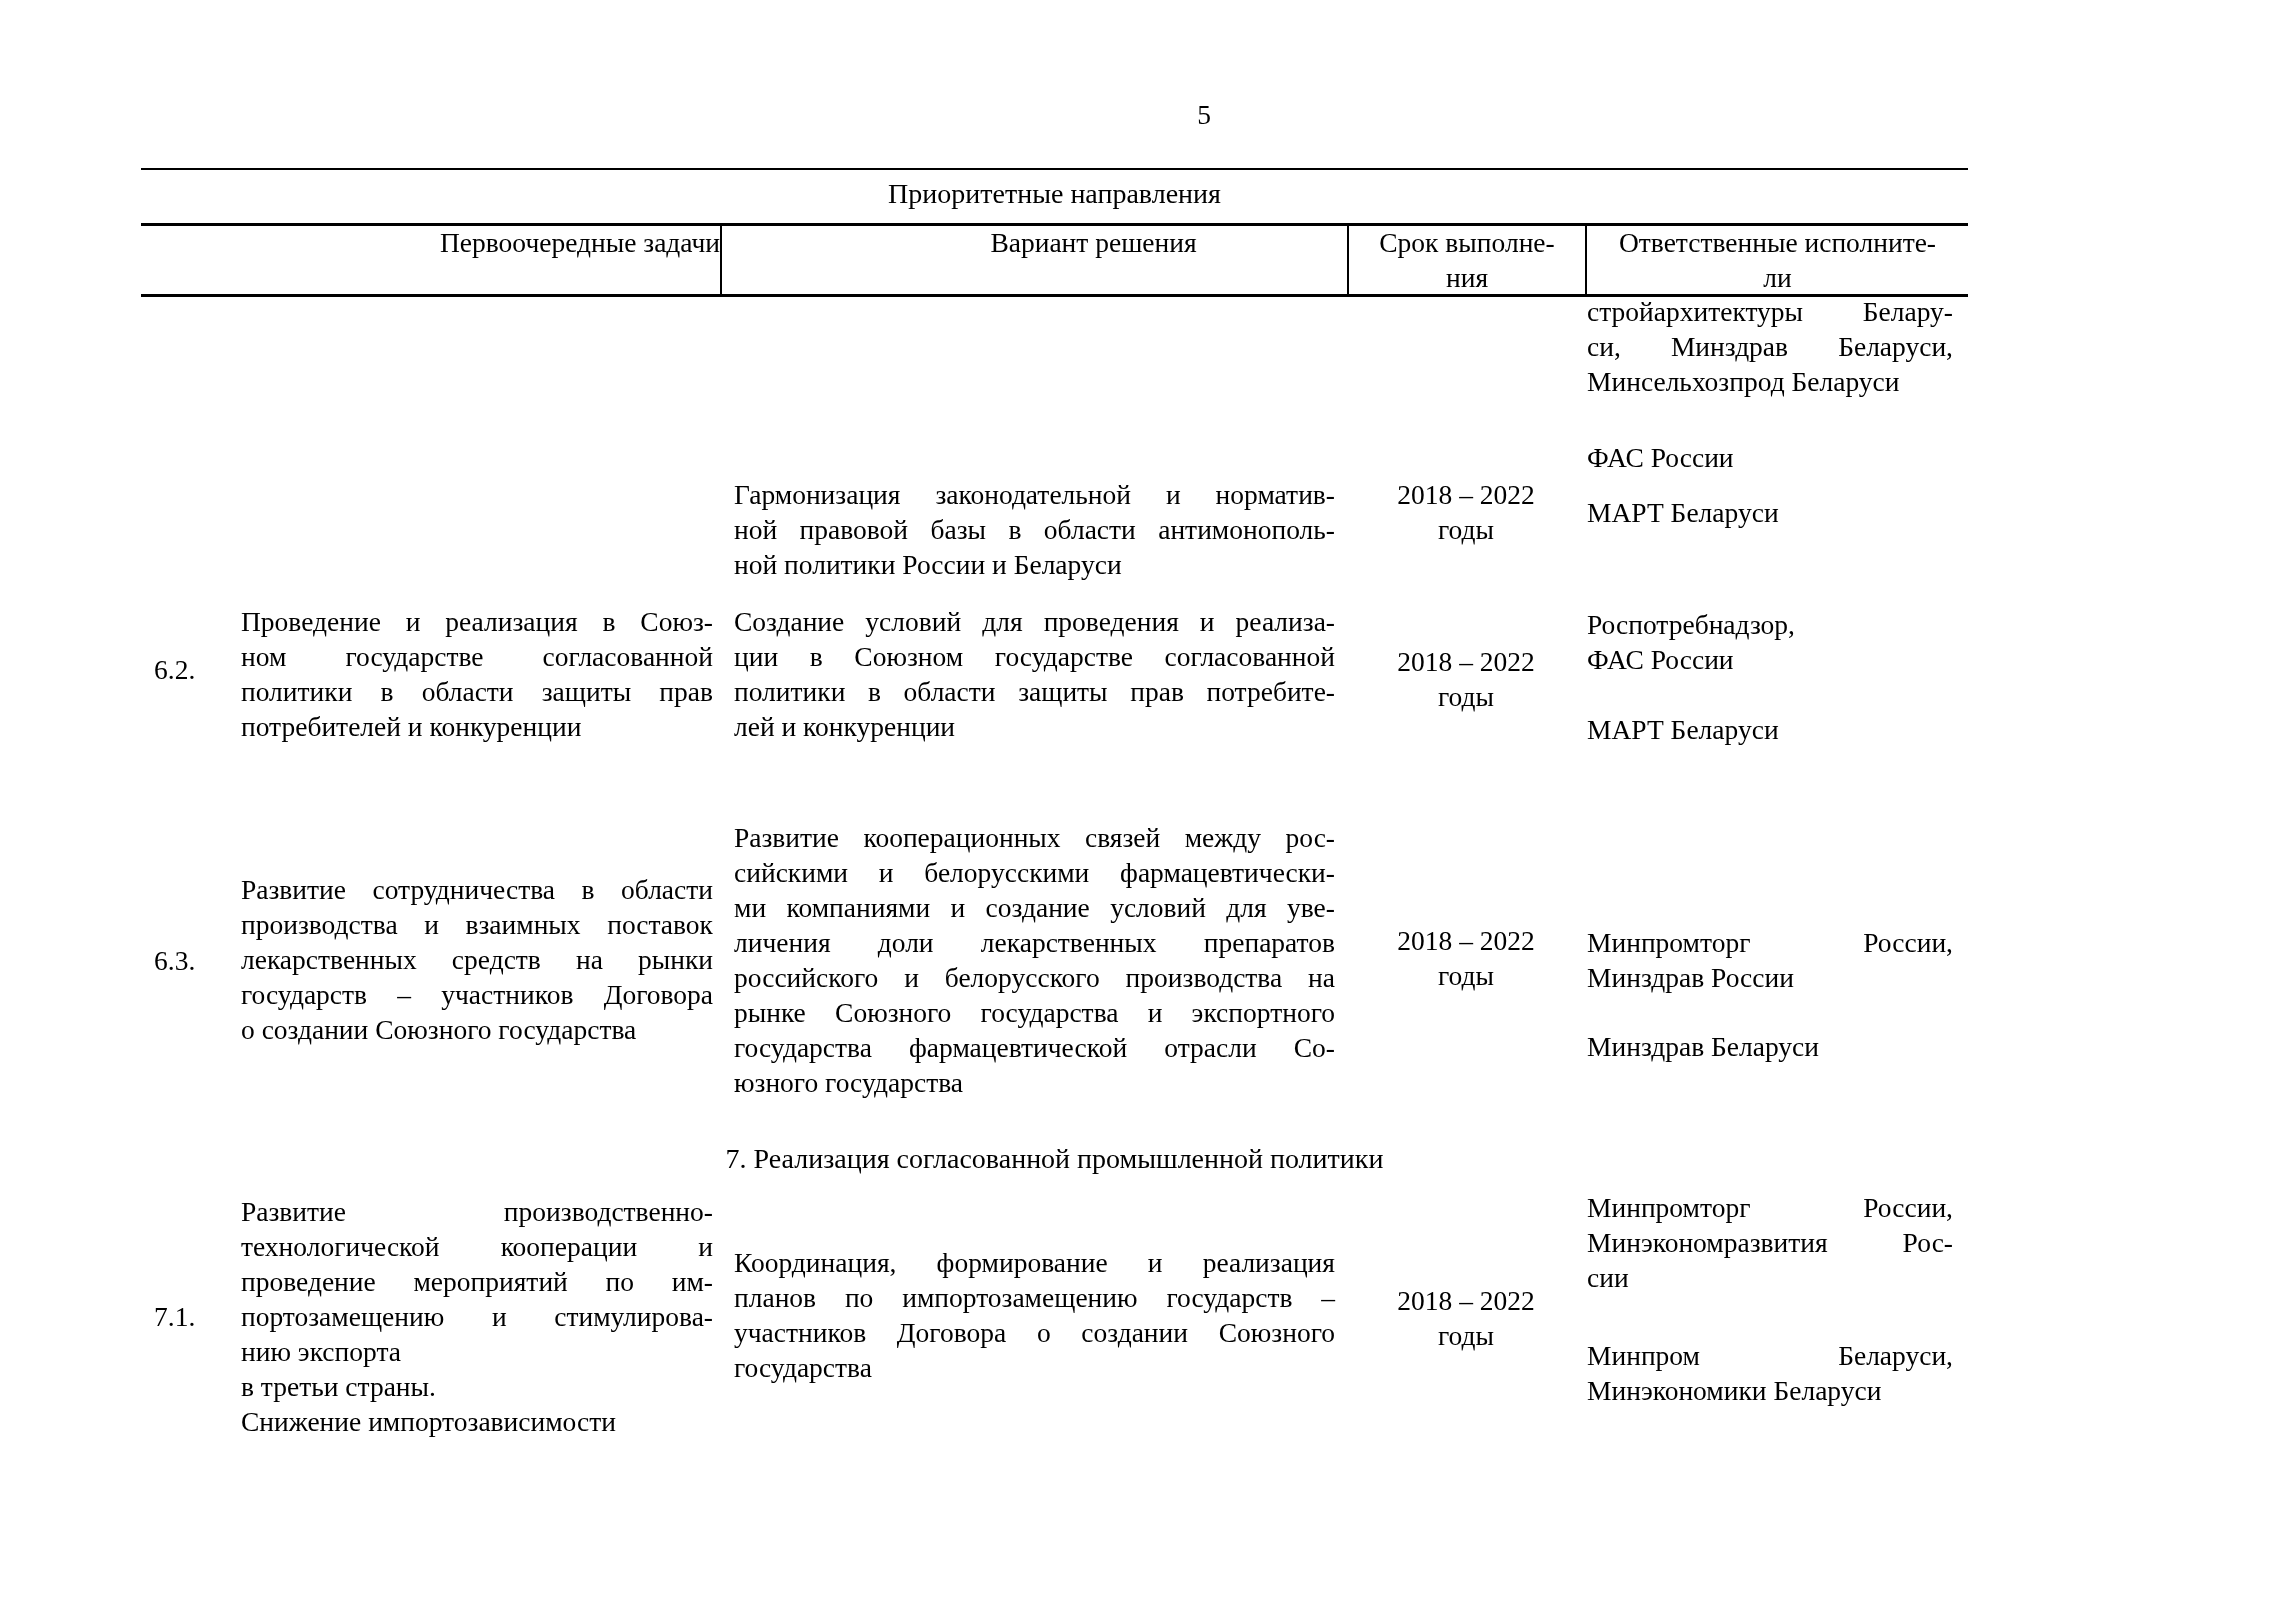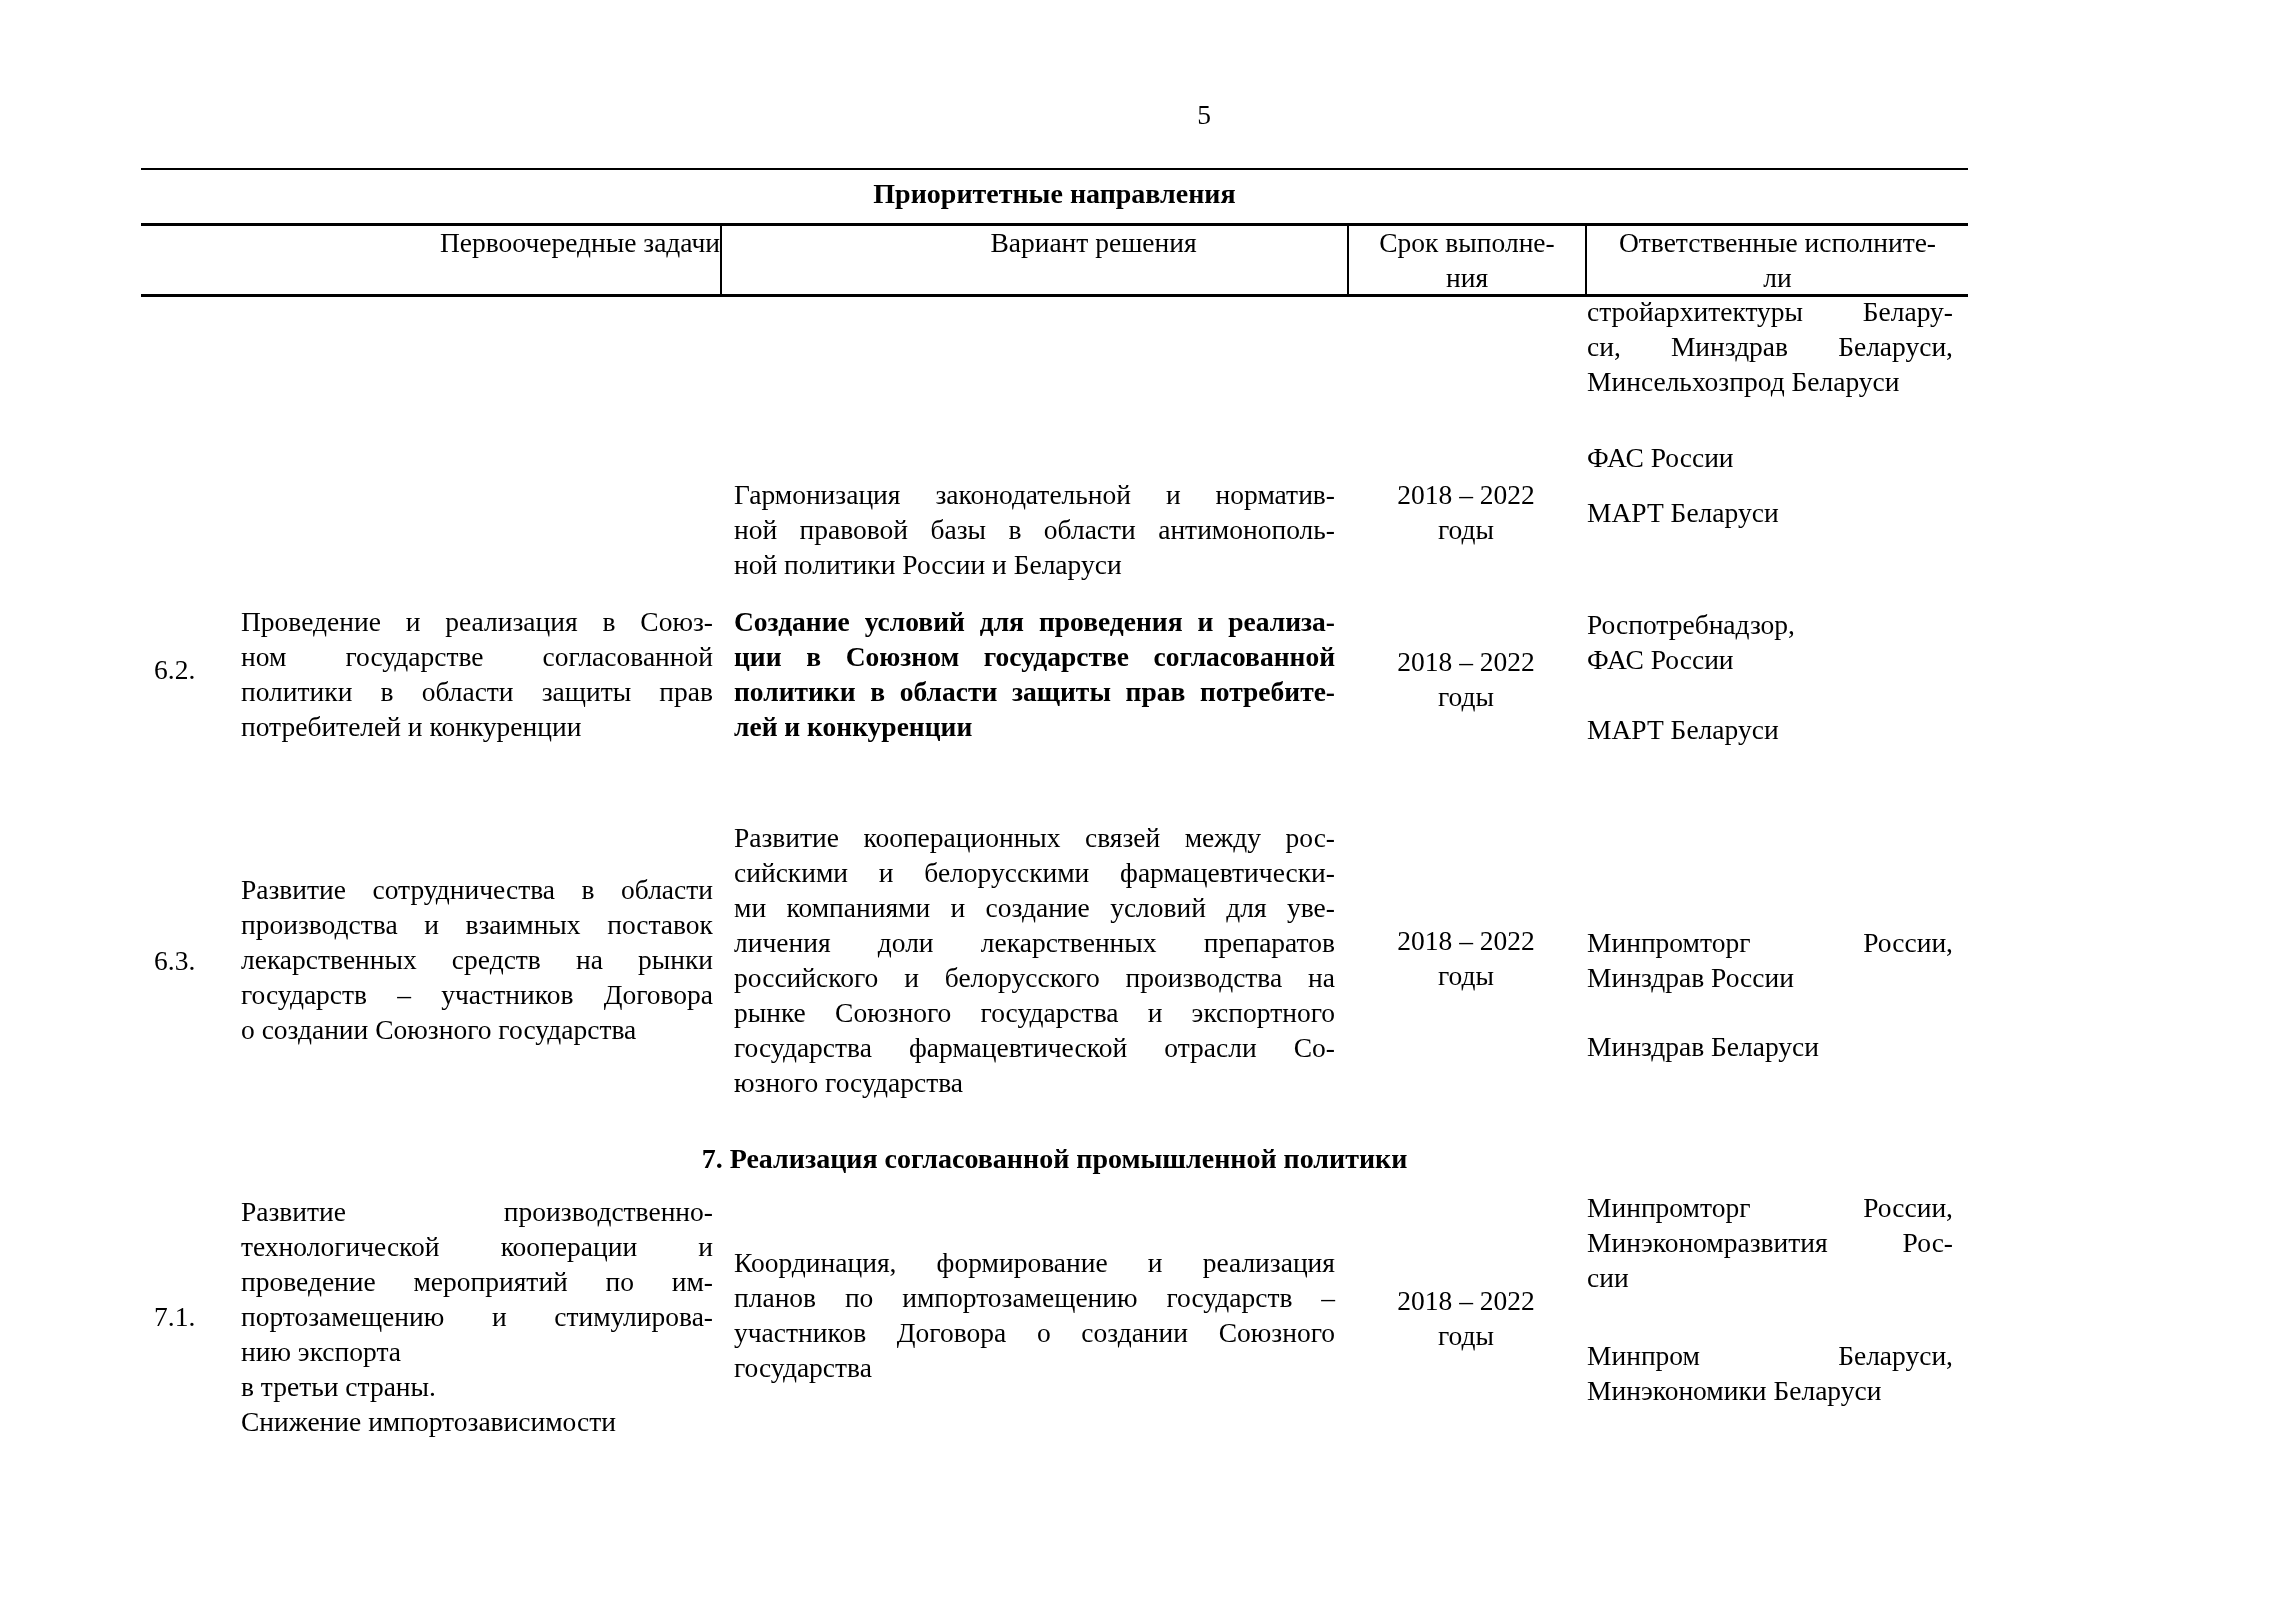--- a/index.html
+++ b/index.html
@@ -9,21 +9,21 @@
     background:#ffffff;
     color:#000000;
     font-family:"Liberation Serif", serif;
     font-size:27.5px;
     line-height:35px;
     overflow:hidden;
   }
   .abs { position:absolute; }
   .rule { position:absolute; background:#000; }
   .center { text-align:center; }
-  .bold { font-weight:bold; }
+  .bold { font-weight:normal; }
   .title-size { font-size:28px; line-height:33px; }
   .hdr { line-height:34px; text-align:center; }
   .ln { min-height:35px; }
   .j { text-align:justify; text-align-last:justify; }
   .term-cell .ln { text-align:center; text-align-last:center; }
 </style>
 </head>
 <body>
 
 <div class="page">
@@ -77,21 +77,21 @@
       <div class="ln">МАРТ Беларуси</div>
     </div>
 
   <div class="abs" style="left:154px; top:652px; width:79px;">6.2.</div>
   <div class="abs" style="left:241px; top:604px; width:472px;">
       <div class="ln j">Проведение и реализация в Союз-</div>
       <div class="ln j">ном государстве согласованной</div>
       <div class="ln j">политики в области защиты прав</div>
       <div class="ln">потребителей и конкуренции</div>
     </div>
-  <div class="abs" style="left:734px; top:604px; width:601px;font-weight:bold;">
+  <div class="abs" style="left:734px; top:604px; width:601px;">
       <div class="ln j">Создание условий для проведения и реализа-</div>
       <div class="ln j">ции в Союзном государстве согласованной</div>
       <div class="ln j">политики в области защиты прав потребите-</div>
       <div class="ln">лей и конкуренции</div>
     </div>
   <div class="abs term-cell" style="left:1347px; top:644px; width:238px;">
       <div class="ln">2018 – 2022</div>
       <div class="ln">годы</div>
     </div>
   <div class="abs" style="left:1587px; top:607px; width:366px;">

